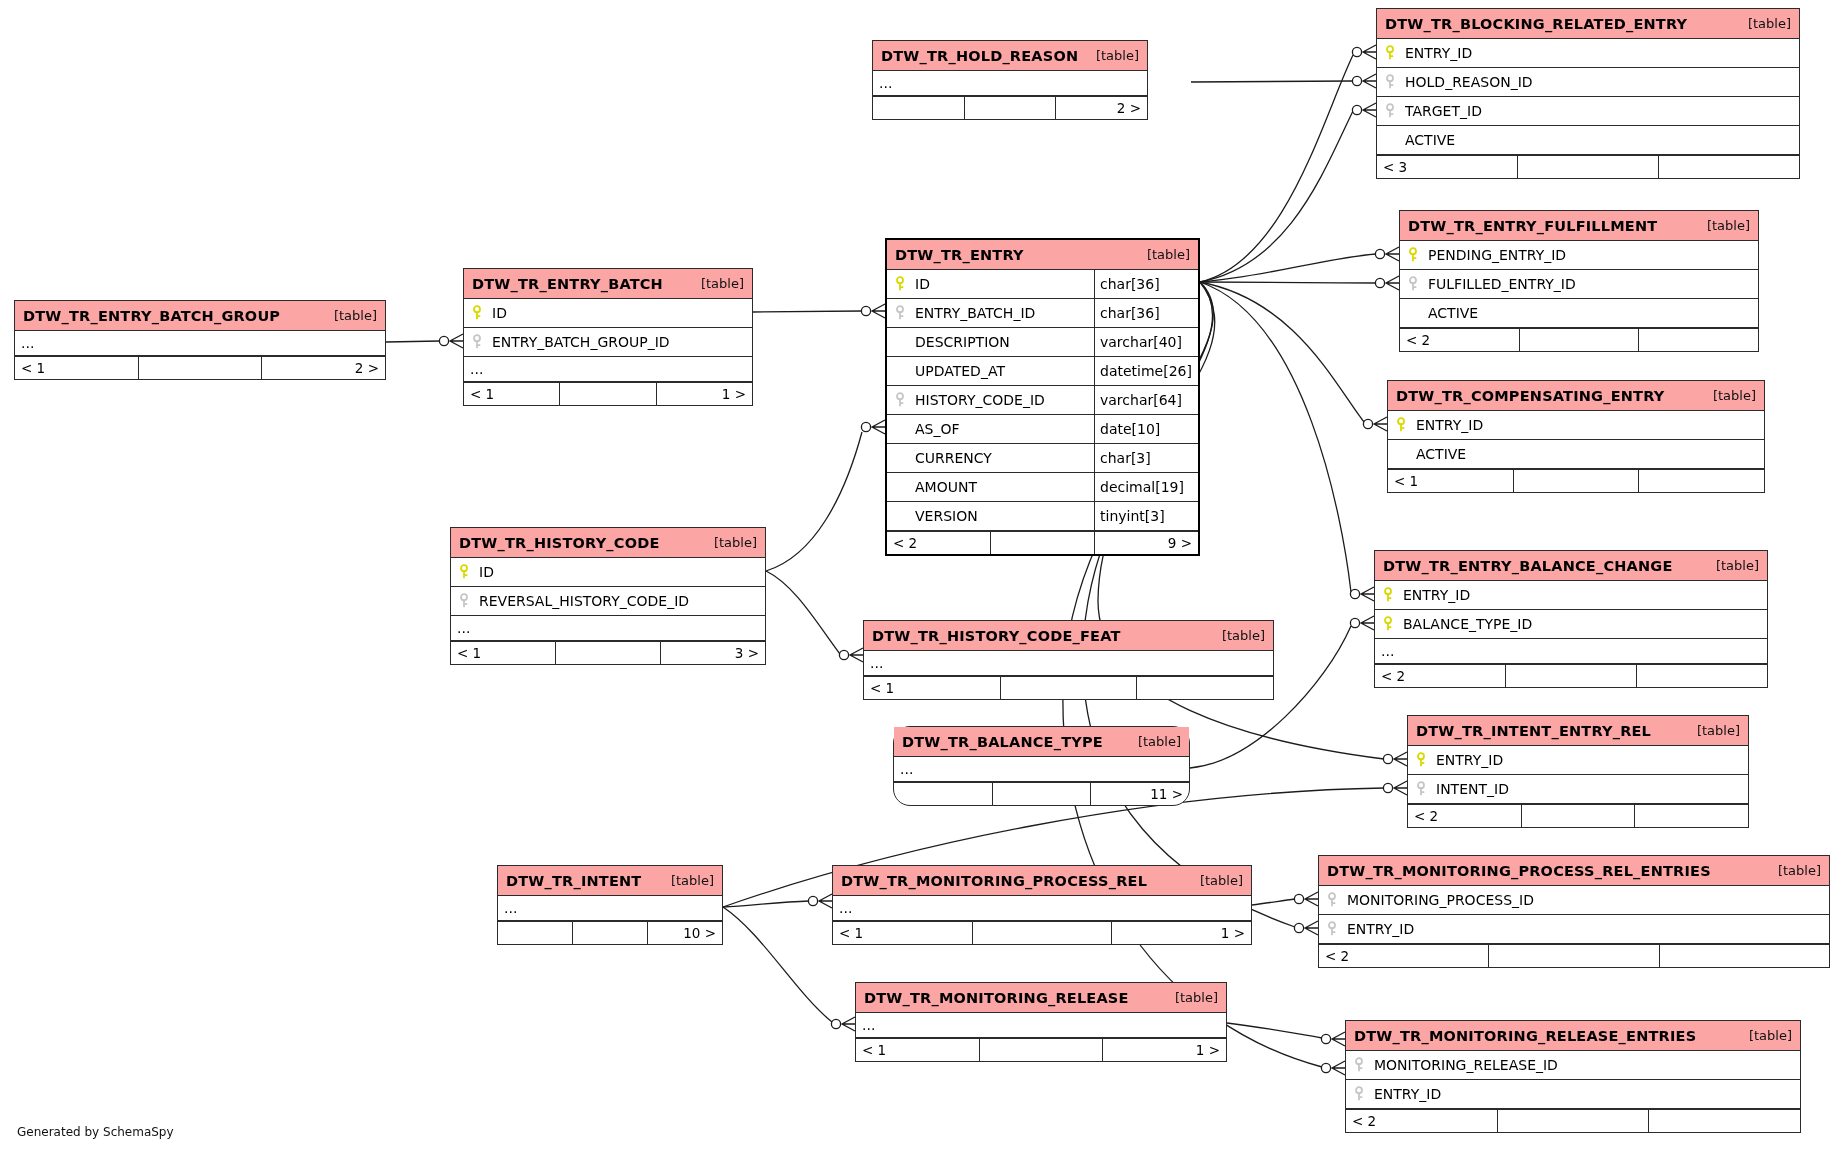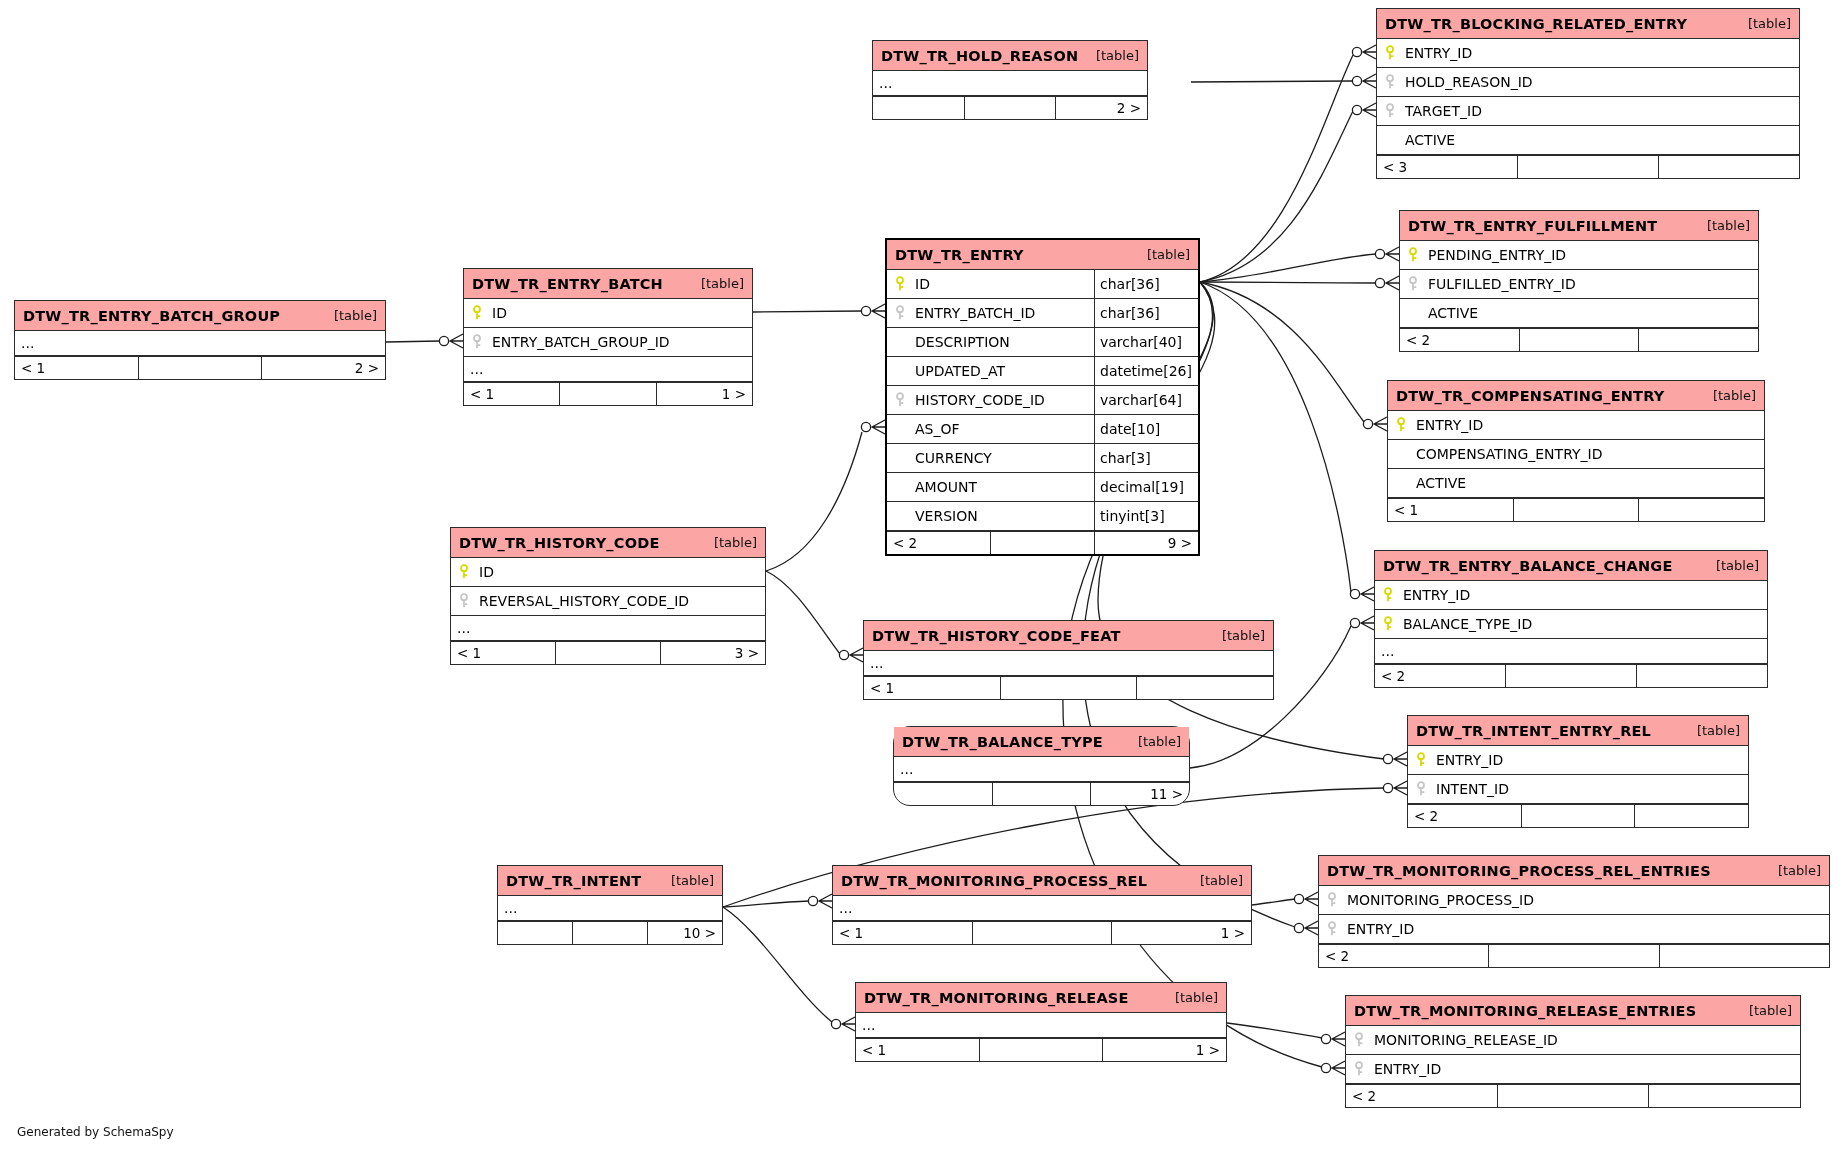--- a/index.html
+++ b/index.html
@@ -407,24 +407,20 @@
         <span class="kcell">
           <svg width="12" height="16" viewBox="0 0 12 16">
             <circle cx="6" cy="4.2" r="3" fill="none" stroke="#d9d900" stroke-width="1.8"></circle>
             <path d="M6 7.2 L6 14.3 M6 11.2 L9.3 11.2" fill="none" stroke="#d9d900" stroke-width="1.8"></path>
           </svg>
         </span>
         <span class="cname">ENTRY_ID</span>
       </div>
       <div class="row">
         <span class="kcell"></span>
-        <span class="cname">COMPENSATING_ENTRY_ID</span>
-      </div>
-      <div class="row">
-        <span class="kcell"></span>
         <span class="cname">ACTIVE</span>
       </div>
       <div class="tfoot">
         <span class="fc l">&lt; 1</span>
         <span class="fc m"></span>
         <span class="fc r"></span>
       </div>
     </div>
     <div class="tbl" style="left: 1374px; top: 550px; width: 394px;">
       <div class="thead">
@@ -509,21 +505,21 @@
           </svg>
         </span>
         <span class="cname">ENTRY_ID</span>
       </div>
       <div class="tfoot">
         <span class="fc l">&lt; 2</span>
         <span class="fc m"></span>
         <span class="fc r"></span>
       </div>
     </div>
-    <div class="tbl" style="left: 1345px; top: 995px; width: 456px;">
+    <div class="tbl" style="left: 1345px; top: 1020px; width: 456px;">
       <div class="thead">
         <span class="tname">DTW_TR_MONITORING_RELEASE_ENTRIES</span>
         <span class="ttype">[table]</span>
       </div>
       <div class="row">
         <span class="kcell">
           <svg width="12" height="16" viewBox="0 0 12 16">
             <circle cx="6" cy="4.2" r="3" fill="none" stroke="#c6c6c6" stroke-width="1.8"></circle>
             <path d="M6 7.2 L6 14.3 M6 11.2 L9.3 11.2" fill="none" stroke="#c6c6c6" stroke-width="1.8"></path>
           </svg>

